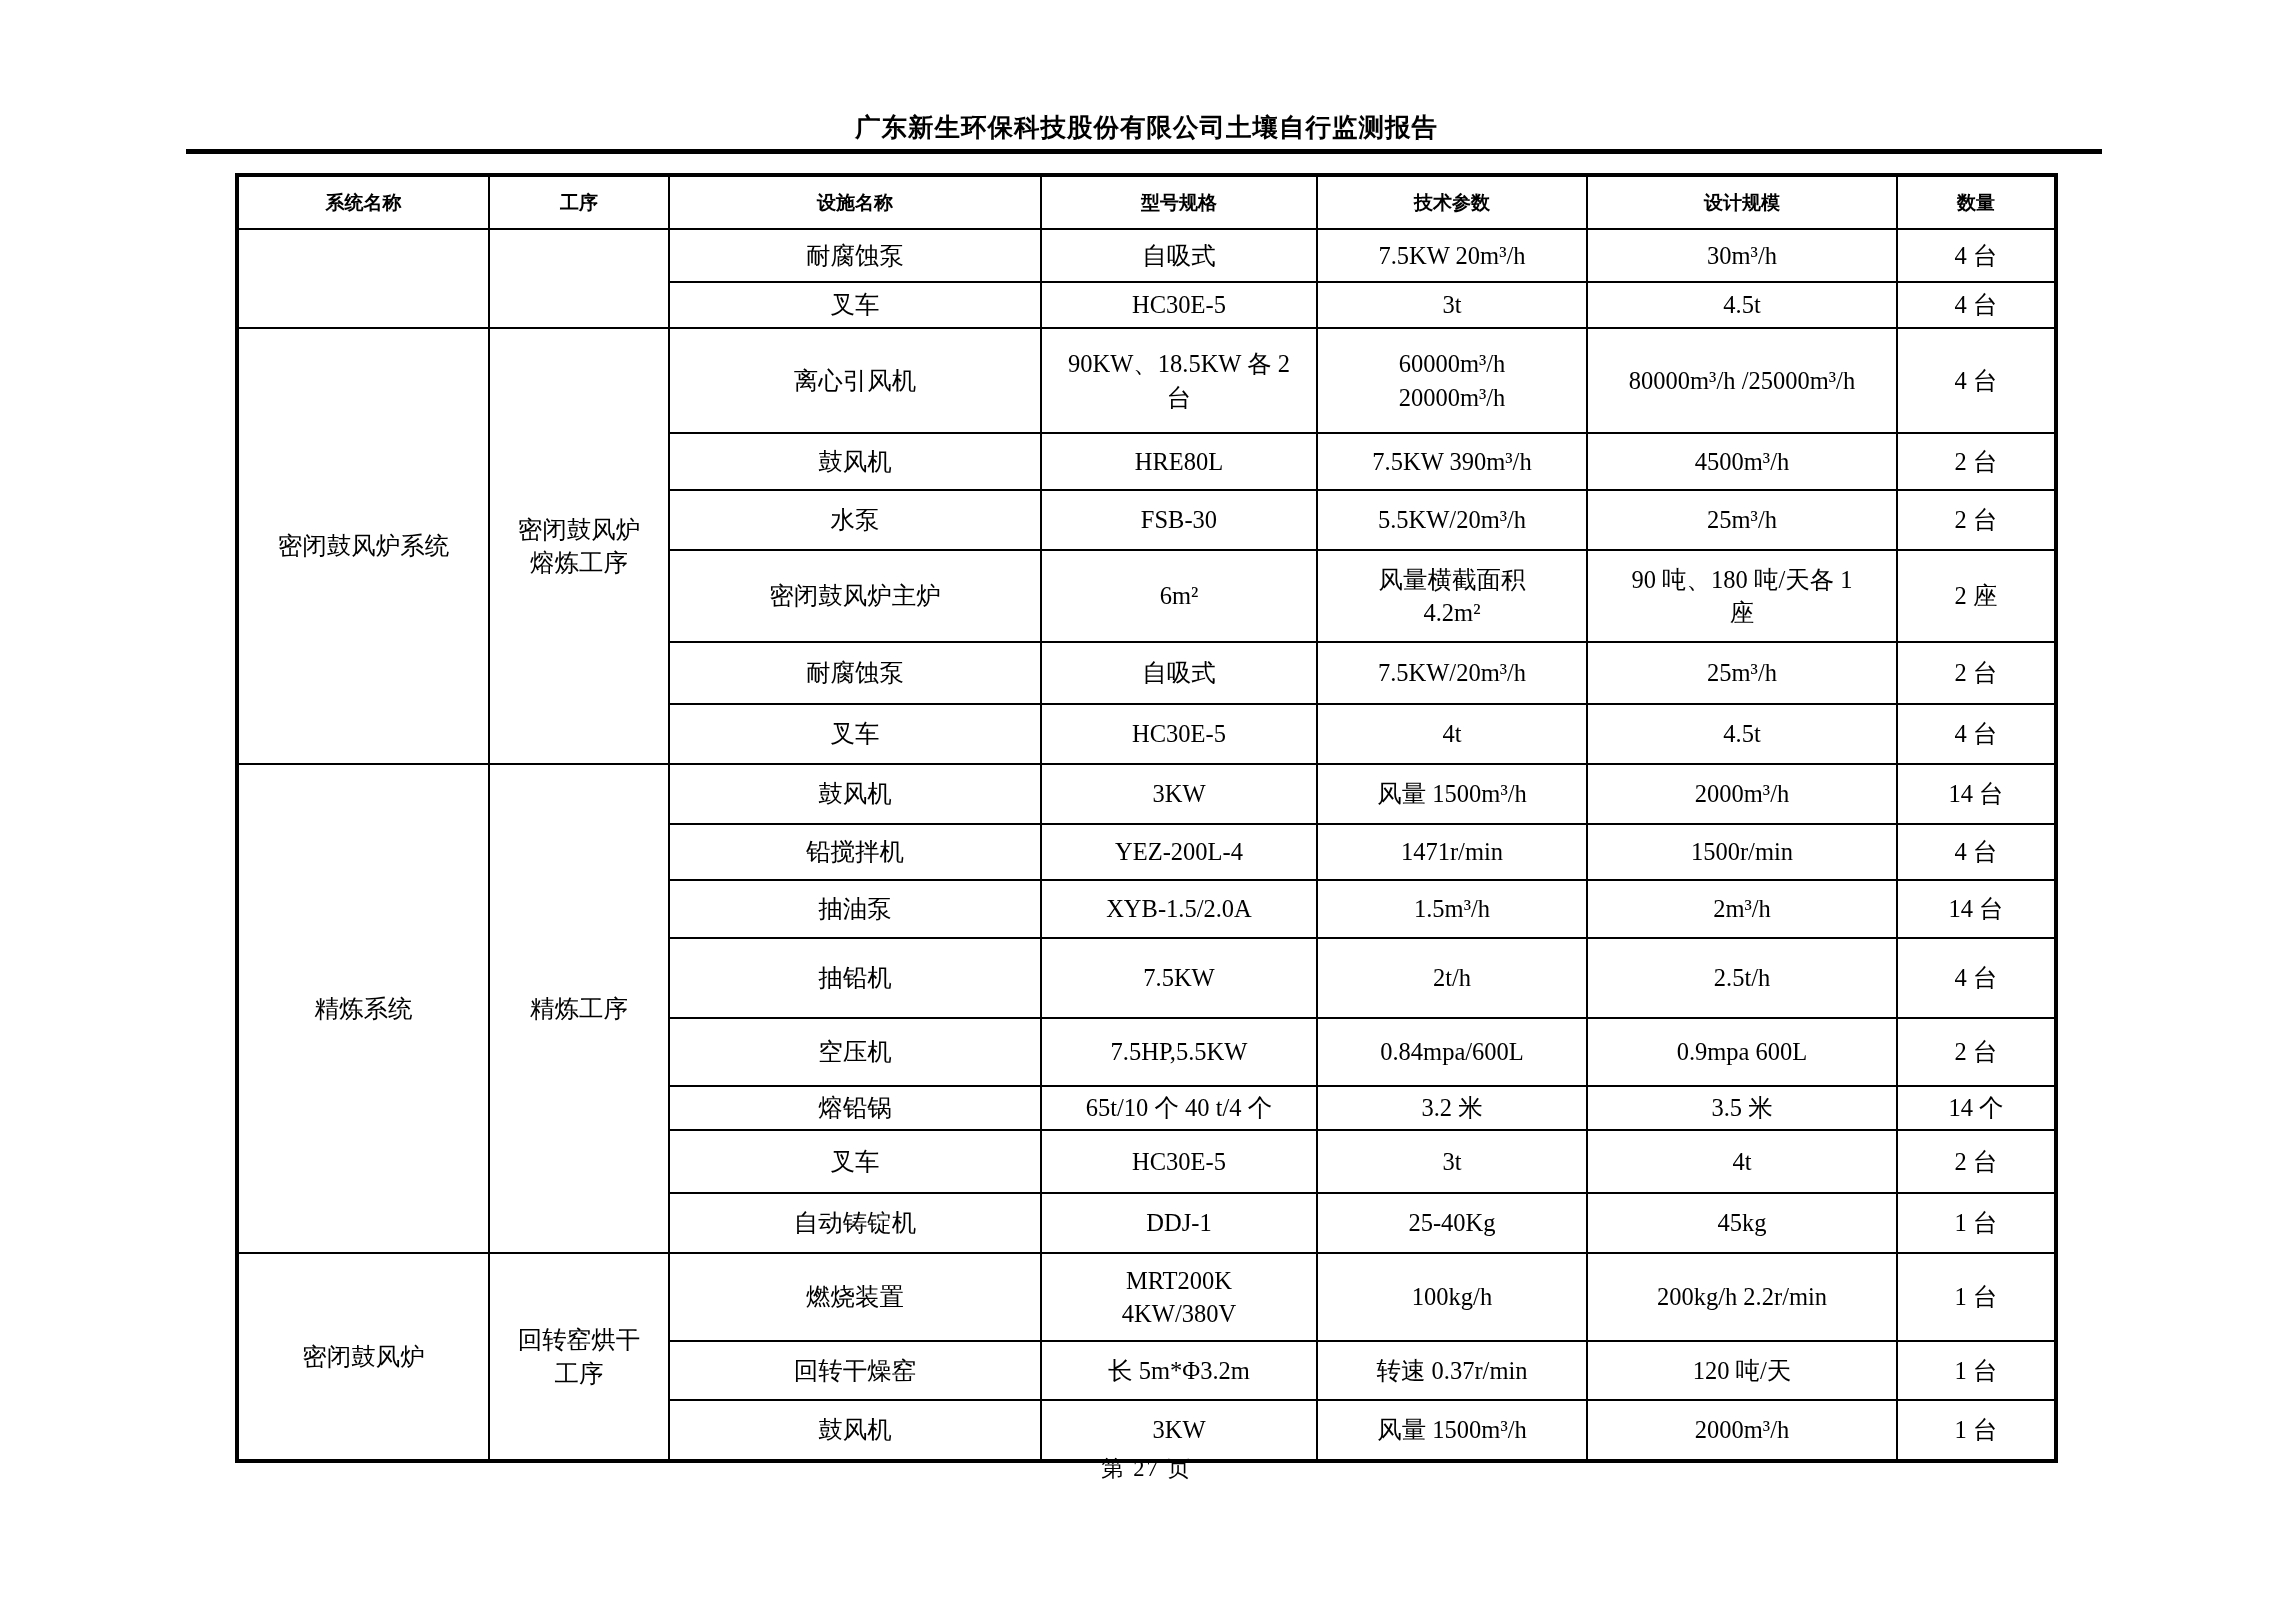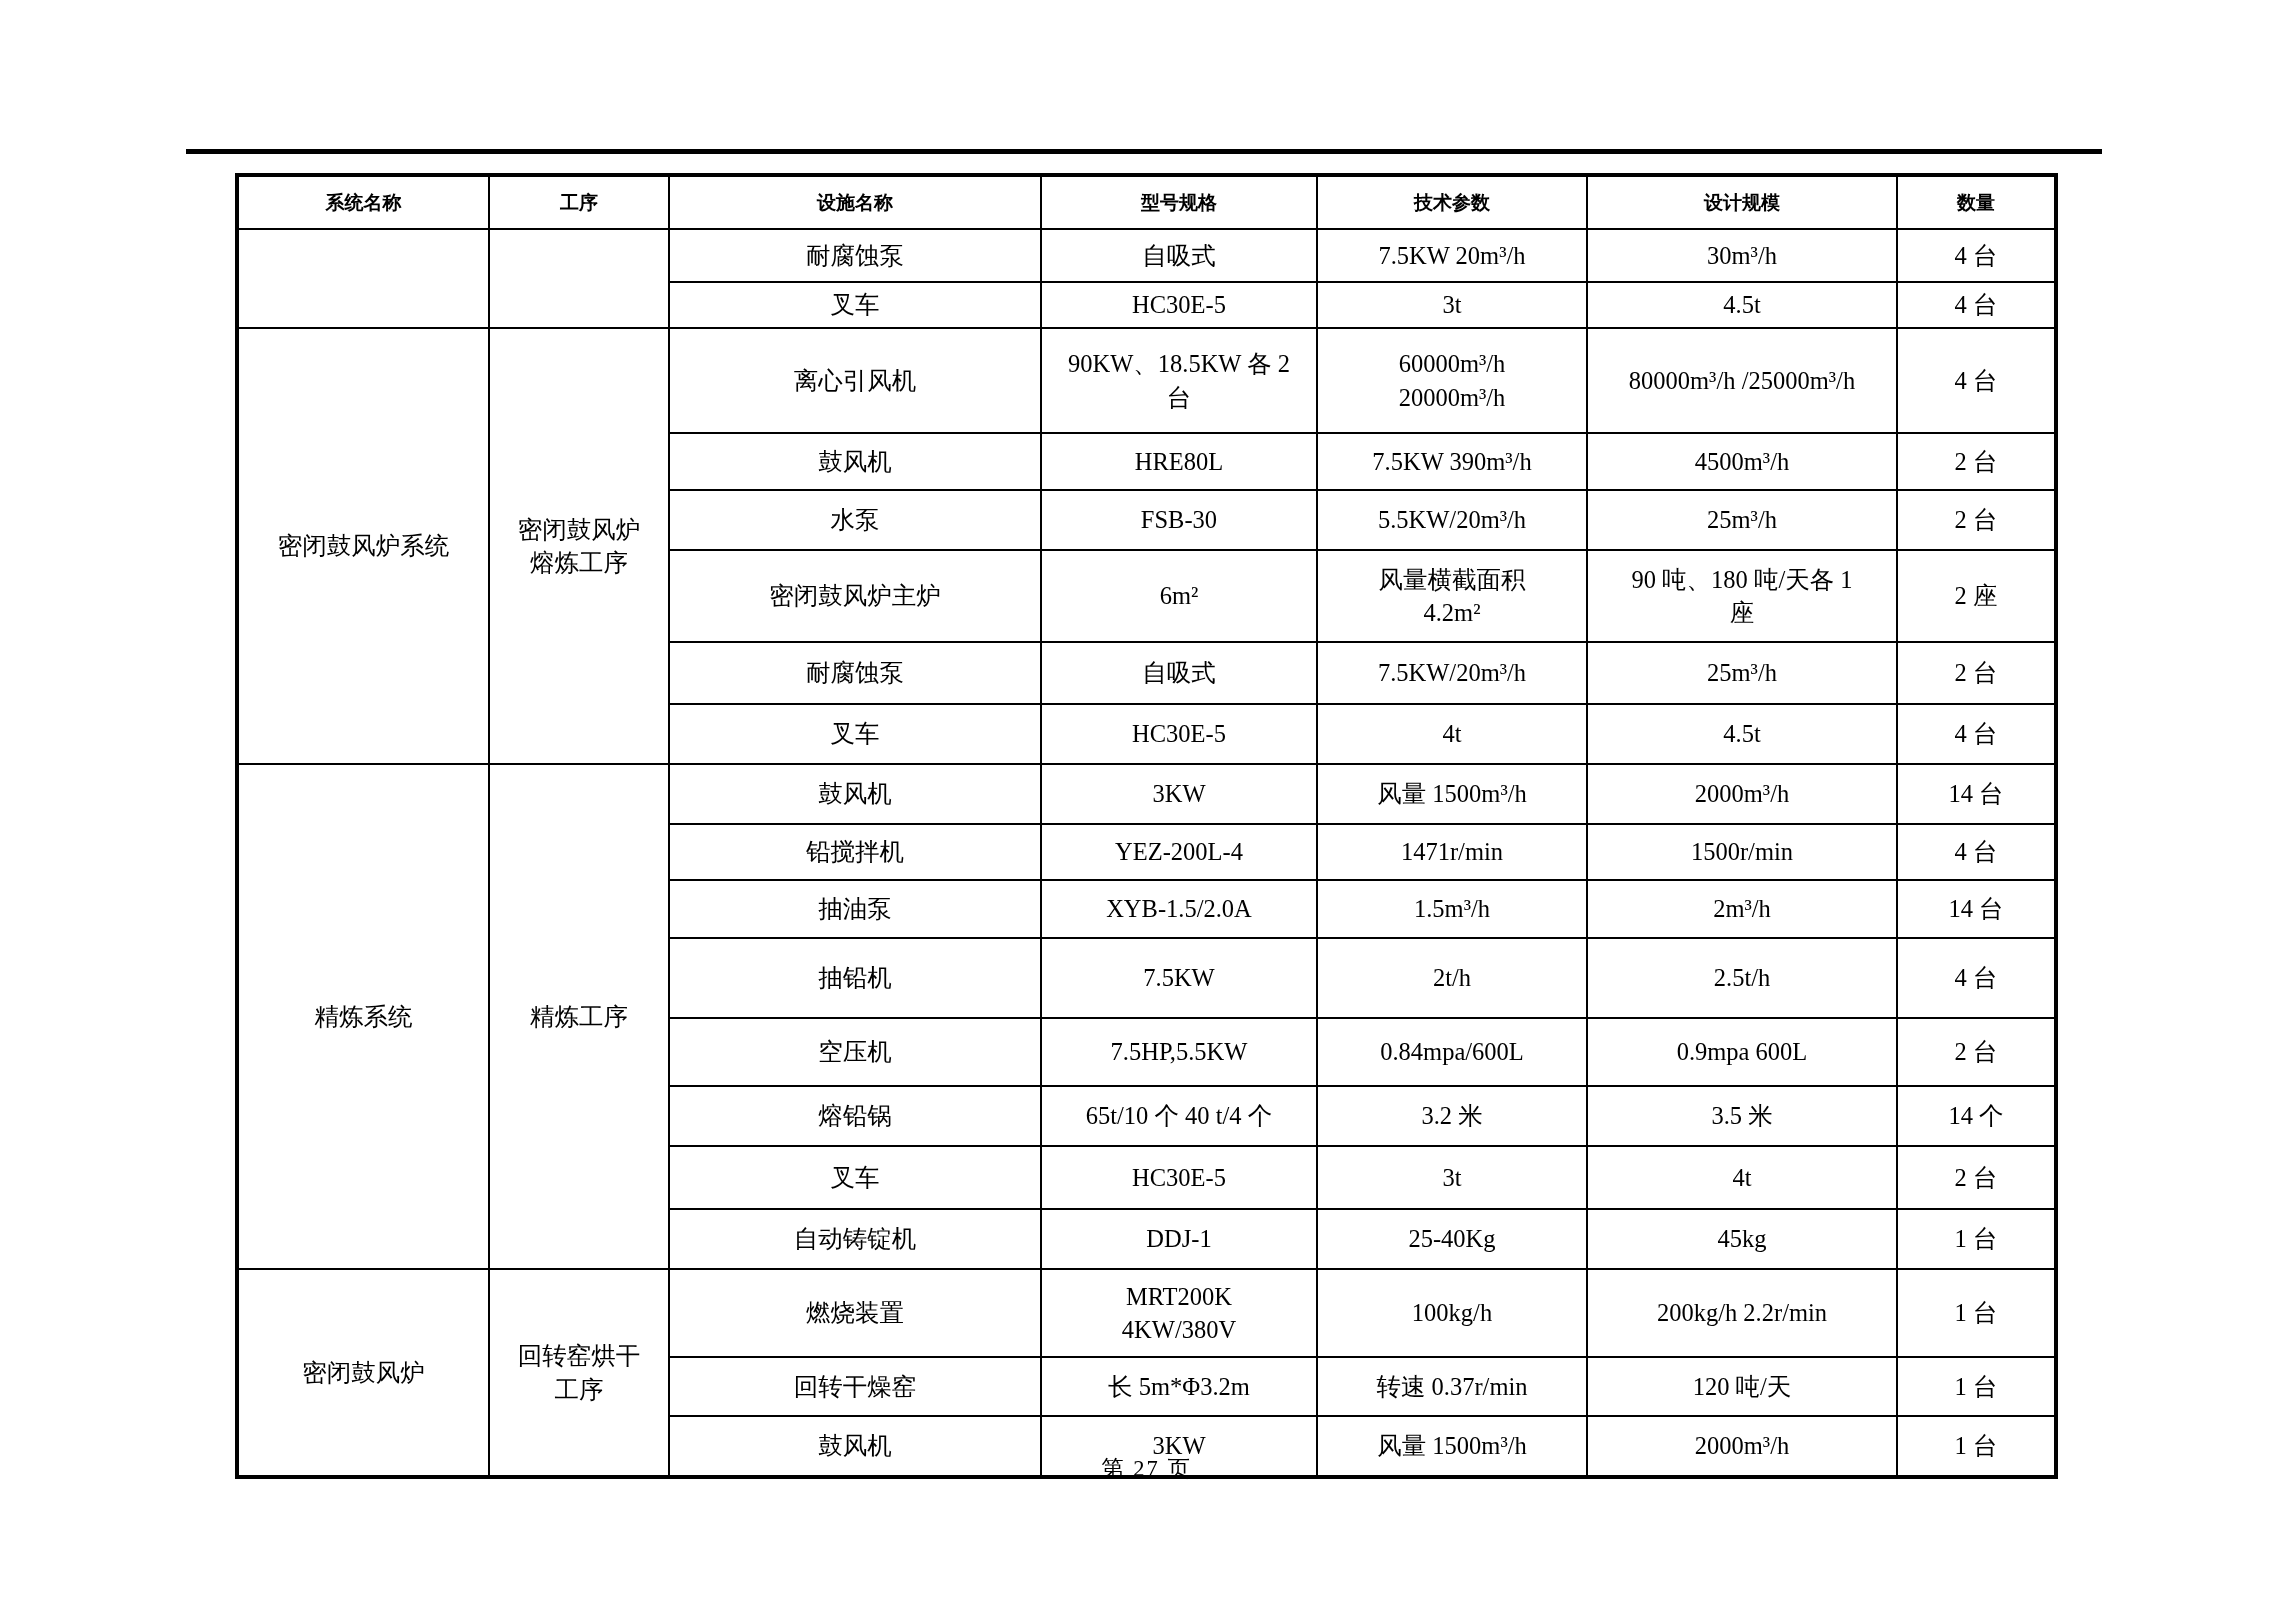--- a/index.html
+++ b/index.html
@@ -57,20 +57,23 @@
     text-align:center;
     font-size:22.5px;
     letter-spacing:2px;
   }
 </style>
 </head>
 <body>
 
 <div class="page">
 
+  <div class="doc-title-wrap">
+    <span class="doc-title">广东新生环保科技股份有限公司土壤自行监测报告</span>
+  </div>
   <div class="header-rule"></div>
 
   <table class="spec-table">
     <colgroup>
       <col style="width:252px">
         <col style="width:180px">
         <col style="width:372px">
       <col style="width:276px">
         <col style="width:270px">
         <col style="width:310px">
@@ -186,21 +189,21 @@
         <td>2.5t/h</td>
         <td>4 台</td>
       </tr>
       <tr style="height:68px">
         <td>空压机</td>
         <td>7.5HP,5.5KW</td>
         <td>0.84mpa/600L</td>
         <td>0.9mpa 600L</td>
         <td>2 台</td>
       </tr>
-      <tr style="height:60px">
+      <tr style="height:44px">
         <td>熔铅锅</td>
         <td>65t/10 个  40 t/4 个</td>
         <td>3.2 米</td>
         <td>3.5 米</td>
         <td>14 个</td>
       </tr>
       <tr style="height:63px">
         <td>叉车</td>
         <td>HC30E-5</td>
         <td>3t</td>

